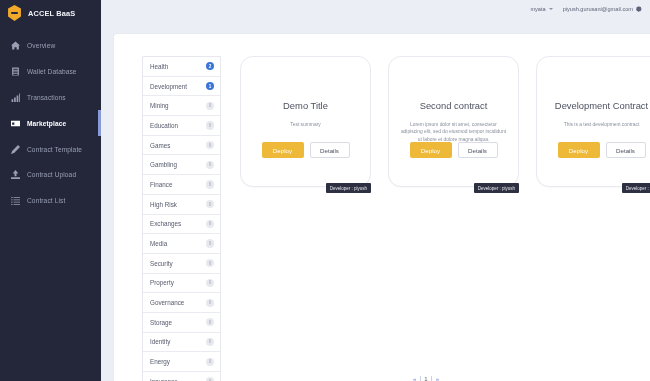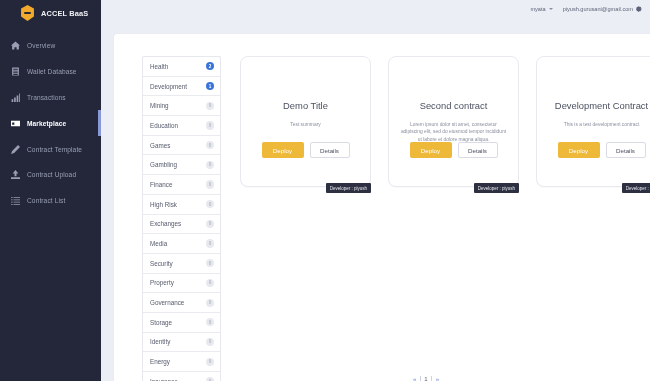--- a/index.html
+++ b/index.html
@@ -9,21 +9,21 @@
     font-family:"Liberation Sans", sans-serif;
     background:#eceef5;
   }
   .app { position:relative; width:650px; height:381px; display:flex; }
 
   
   .sidebar {
     width:101px; height:381px; flex:0 0 101px;
     background:#232739; position:relative; z-index:4;
   }
-  .brand { height:26px; display:flex; align-items:center; padding-left:20px; gap:6px; }
+  .brand { height:26px; display:flex; align-items:center; padding-left:7px; gap:6px; }
   .brand-logo {
     width:15px; height:16px; flex:0 0 15px;
     background:#f0a92b;
     clip-path:polygon(50% 0%, 93% 22%, 93% 72%, 50% 100%, 7% 72%, 7% 22%);
     display:flex; align-items:center; justify-content:center;
   }
   .brand-logo span { display:block; width:7px; height:2px; background:#232739; border-radius:1px; }
   .brand-name { font-size:7.4px; font-weight:bold; color:#f2f3f7; letter-spacing:.15px; }
 
   .nav { margin-top:7px; }
@@ -82,21 +82,21 @@
   }
   .badge.zero { background:#e7e9ee; color:#b6bac6; }
 
   
   .cards {
     flex:1; display:flex; flex-wrap:wrap; gap:0 17px;
     align-content:flex-start; padding-right:30px;
   }
   .card {
     width:131px; height:131px; background:#fff;
-    border:1px solid #e8eaf0; border-radius:8px;
+    border:1px solid #e8eaf0; border-radius:13px;
     position:relative; display:flex; flex-direction:column;
     align-items:center; margin-bottom:25px;
     box-shadow:0 1px 1px rgba(40,50,80,.03);
   }
   .card-title {
     font-size:9.4px; color:#4c5160; text-align:center; width:118px;
     margin-top:44px; line-height:1.15;
   }
   .card-desc {
     font-size:4.9px; color:#8a8f9e; text-align:center; width:108px;

